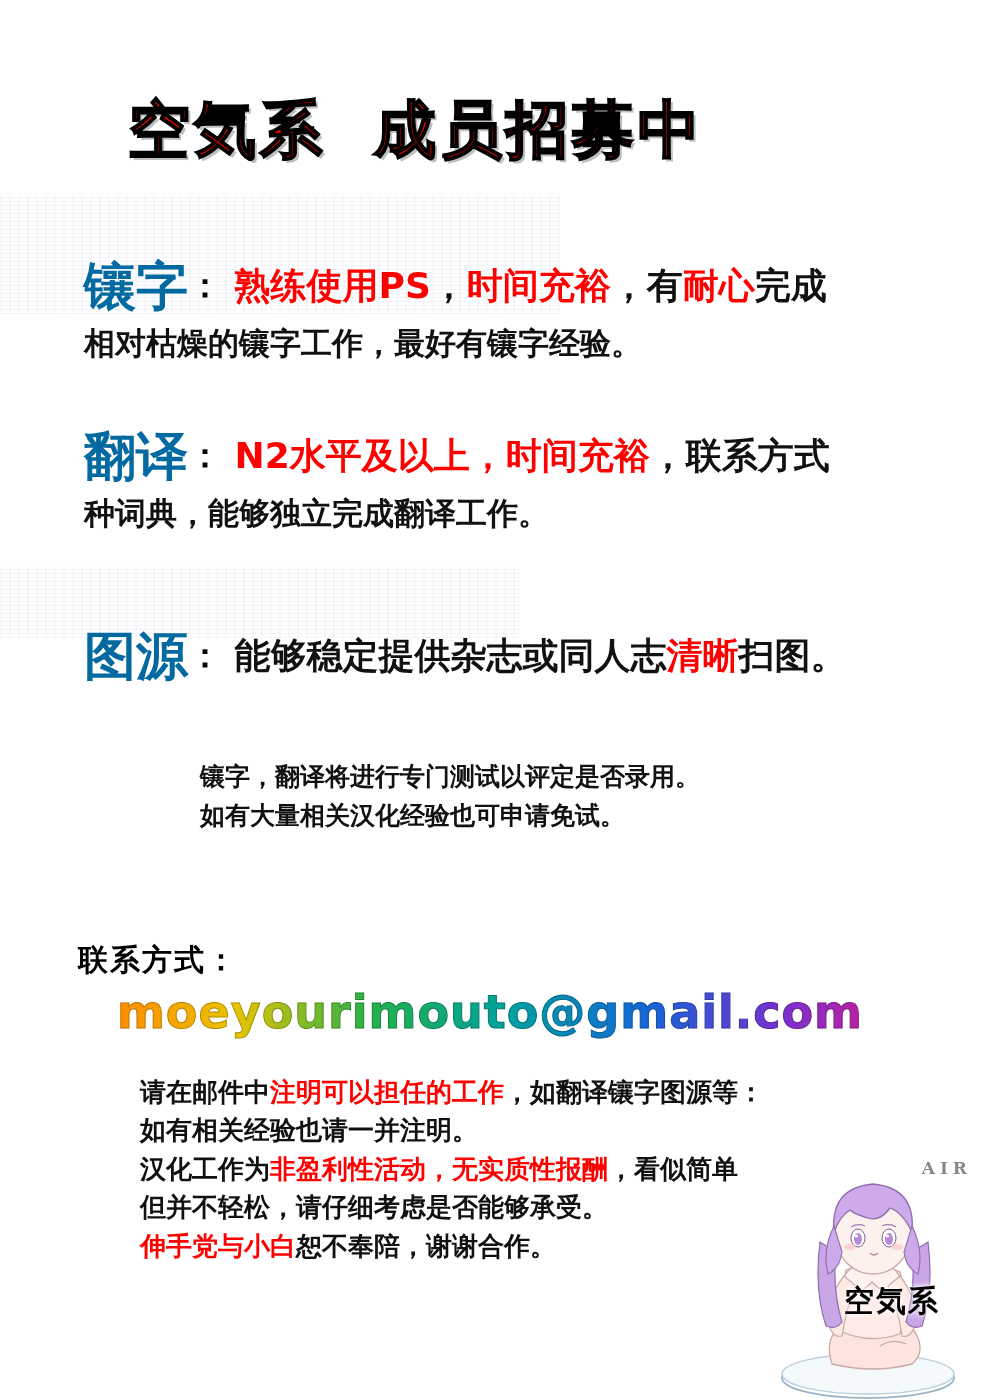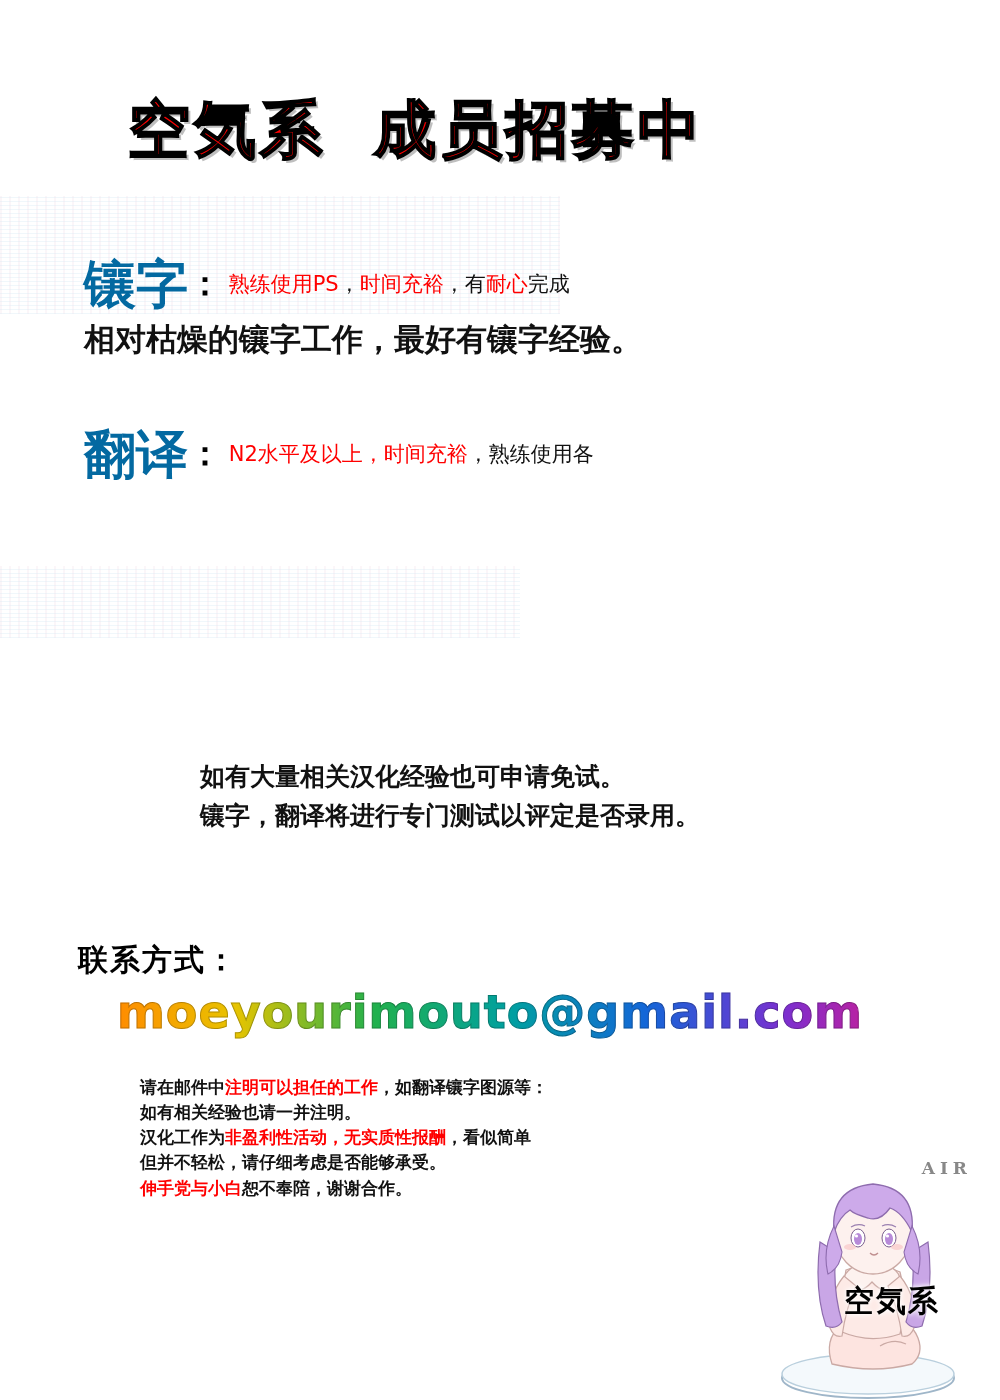--- a/index.html
+++ b/index.html
@@ -65,22 +65,22 @@
     vertical-align: middle;
   }
   .colon {
     font-size: 34px;
     font-weight: 800;
     color: #000;
     vertical-align: middle;
   }
   .sec-body {
     display: inline;
-    font-size: 21px;
-    font-weight: 400;
+    font-size: 36px;
+    font-weight: 700;
     color: #111;
     line-height: 1.55;
     vertical-align: middle;
   }
   .sec-line2 {
     margin-top: 6px;
     font-size: 31px;
     font-weight: 700;
     color: #111;
     line-height: 1.5;
@@ -126,24 +126,25 @@
     background-clip: text;
     color: transparent;
     -webkit-text-stroke: 1px rgba(0,0,0,0.25);
   }
 
   .footer {
     position: absolute;
     left: 140px;
     top: 1075px;
     width: 740px;
-    font-size: 17px;
+    font-size: 26px;
     font-weight: 700;
     color: #111;
     line-height: 1.48;
+    font-family: Liberation Mono, monospace;
   }
   .footer div { white-space: nowrap; }
 
   
   .mascot {
     position: absolute;
     right: 10px;
     bottom: 0px;
     width: 230px;
     height: 250px;
@@ -185,28 +186,34 @@
 
   <div class="section" style="top: 258px;">
     <span class="sec-label">镶字</span><span class="colon">：</span><span class="sec-body">
       <span class="red">熟练使用PS</span><span>，</span><span class="red">时间充裕</span><span>，有</span><span class="red">耐心</span><span>完成</span>
     </span>
     <div class="sec-line2">相对枯燥的镶字工作，最好有镶字经验。</div>
   </div>
 
   <div class="section" style="top: 428px;">
     <span class="sec-label">翻译</span><span class="colon">：</span><span class="sec-body">
-      <span class="red">N2水平及以上，</span><span class="red">时间充裕</span><span>，熟练使用各</span>
+      <span class="red">N2水平及以上，</span><span class="red">时间充裕</span><span>，联系方式</span>
     </span>
-  </div>
-
+    <div class="sec-line2">种词典，能够独立完成翻译工作。</div>
+  </div>
+
+  <div class="section" style="top: 628px;">
+    <span class="sec-label">图源</span><span class="colon">：</span><span class="sec-body">
+      <span>能够稳定提供杂志或同人志</span><span class="red">清晰</span><span>扫图。</span>
+    </span>
+  </div>
 
   <div class="note">
+    <div>镶字，翻译将进行专门测试以评定是否录用。</div>
     <div>如有大量相关汉化经验也可申请免试。</div>
-    <div>镶字，翻译将进行专门测试以评定是否录用。</div>
   </div>
 
   <div class="contact-label">联系方式：</div>
 
   <div class="email">moeyourimouto@gmail.com</div>
 
   <div class="footer">
     <div>
       <span>请在邮件中</span><span class="red">注明可以担任的工作</span><span>，如翻译镶字图源等：</span>
     </div>

